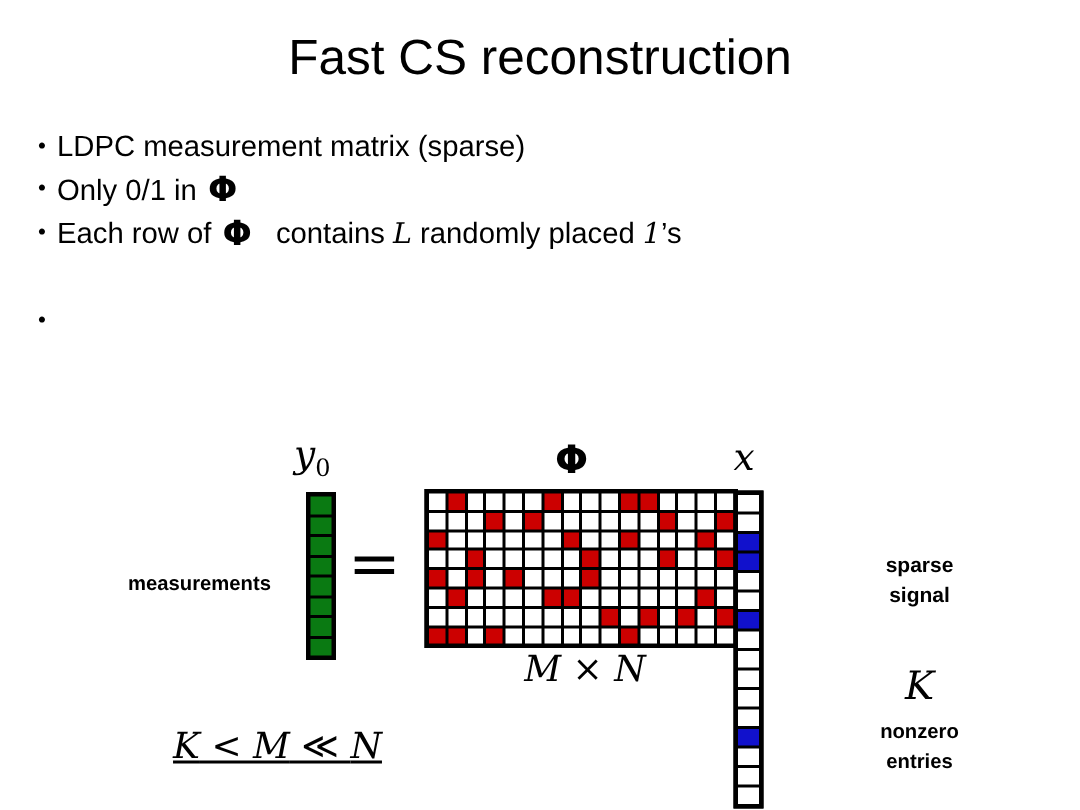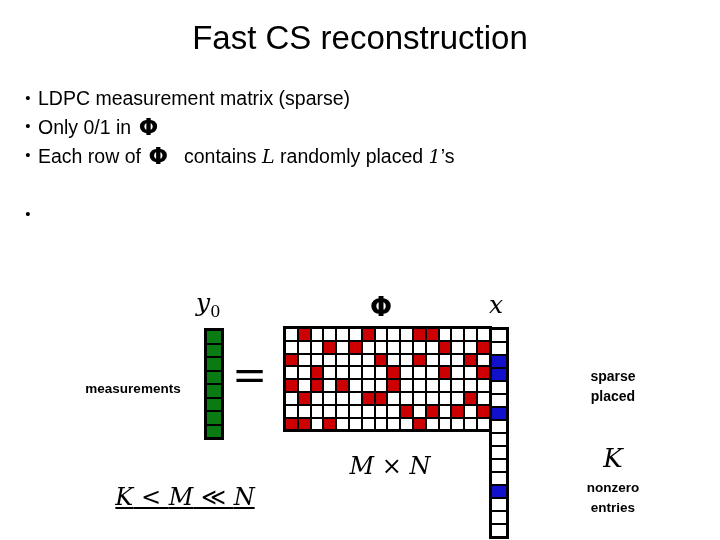--- a/index.html
+++ b/index.html
@@ -195,21 +195,20 @@
     font-family: "Liberation Sans", sans-serif;
     font-weight: bold;
   }
   .cap-mn {
     position: absolute;
     left: 300px; top: 432px;
     width: 180px;
     text-align: center;
     font-family: "DejaVu Serif", serif;
     font-size: 24px;
-    margin-top: 20px;
   }
   .cap-mn .it { font-style: italic; }
   .cap-kmn {
     position: absolute;
     left: 60px; top: 483px;
     width: 250px;
     text-align: center;
     font-family: "DejaVu Serif", serif;
     font-size: 24px;
     text-decoration: underline;
@@ -459,20 +458,20 @@
       </div>
 
 
     <div class="cap-meas">measurements</div>
 
     <div class="cap-mn"><span class="it">M</span><span> × </span><span class="it">N</span></div>
 
     <div class="cap-kmn"><span class="it">K</span><span> &lt; </span><span class="it">M</span><span> ≪ </span><span class="it">N</span></div>
 
 
-    <div class="cap-sparse"><span>sparse</span><br><span>placed</span></div>
+    <div class="cap-sparse"><span>sparse</span><br><span>signal</span></div>
 
     <div class="cap-k">K</div>
 
     <div class="cap-nonzero"><span>nonzero</span><br><span>entries</span></div>
 
   </div>
 </div>
 
 </body></html>

